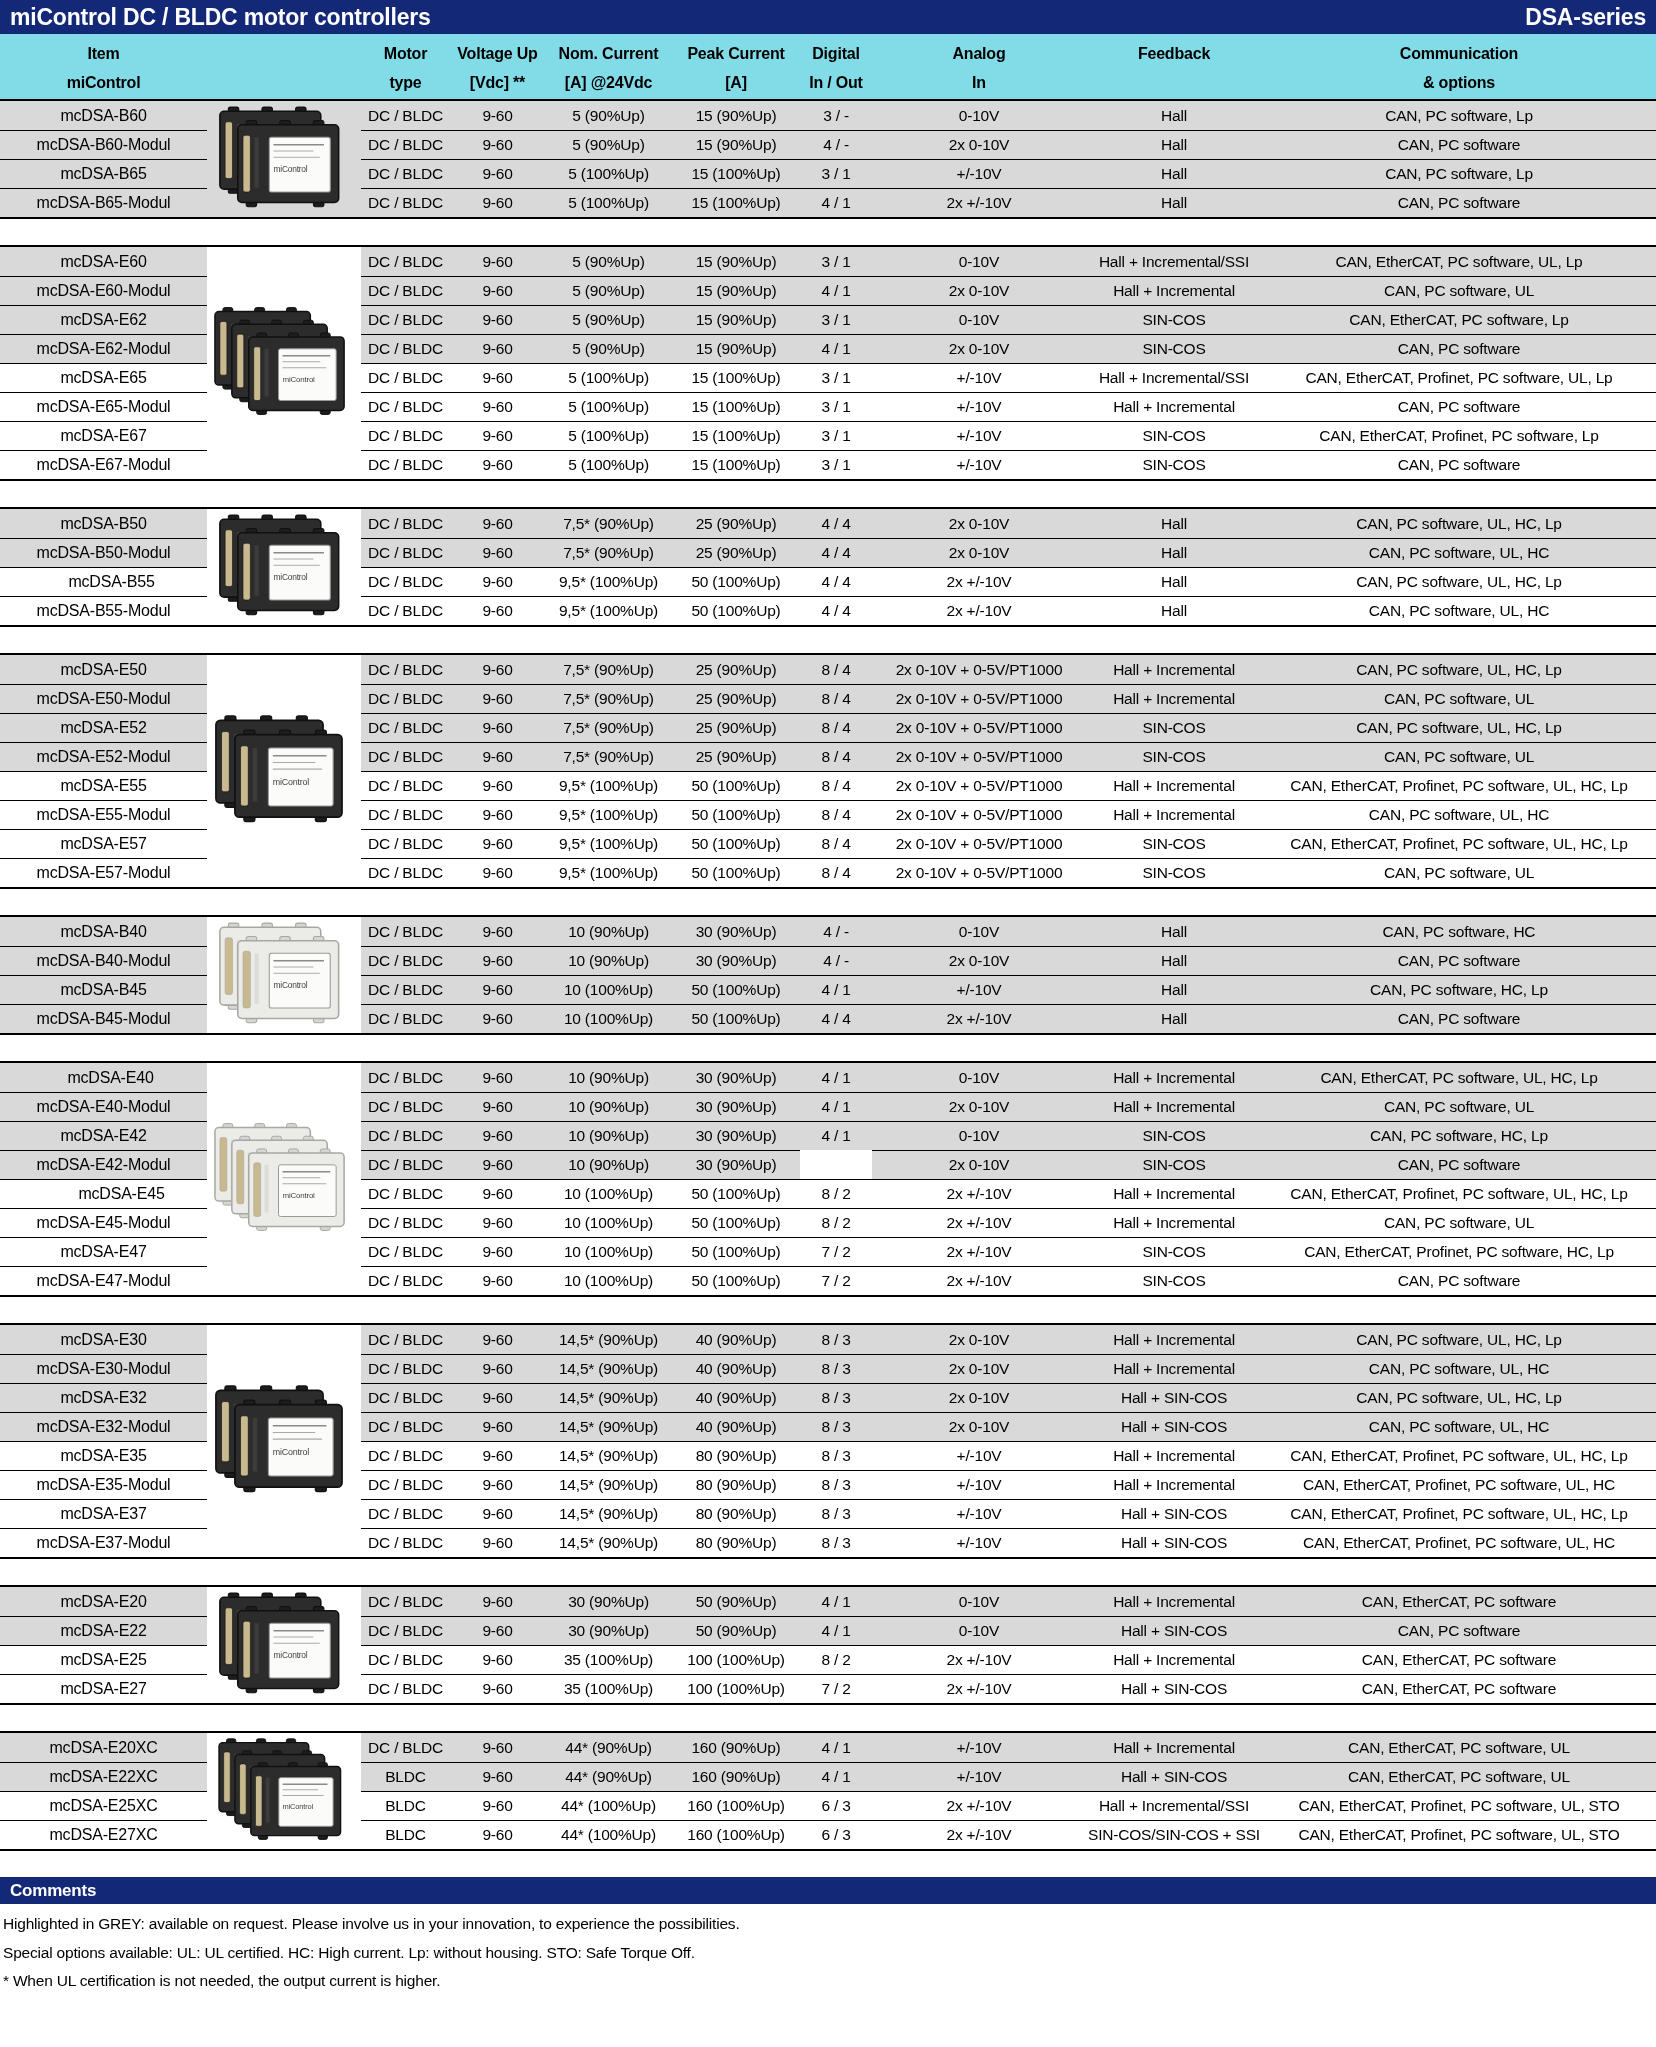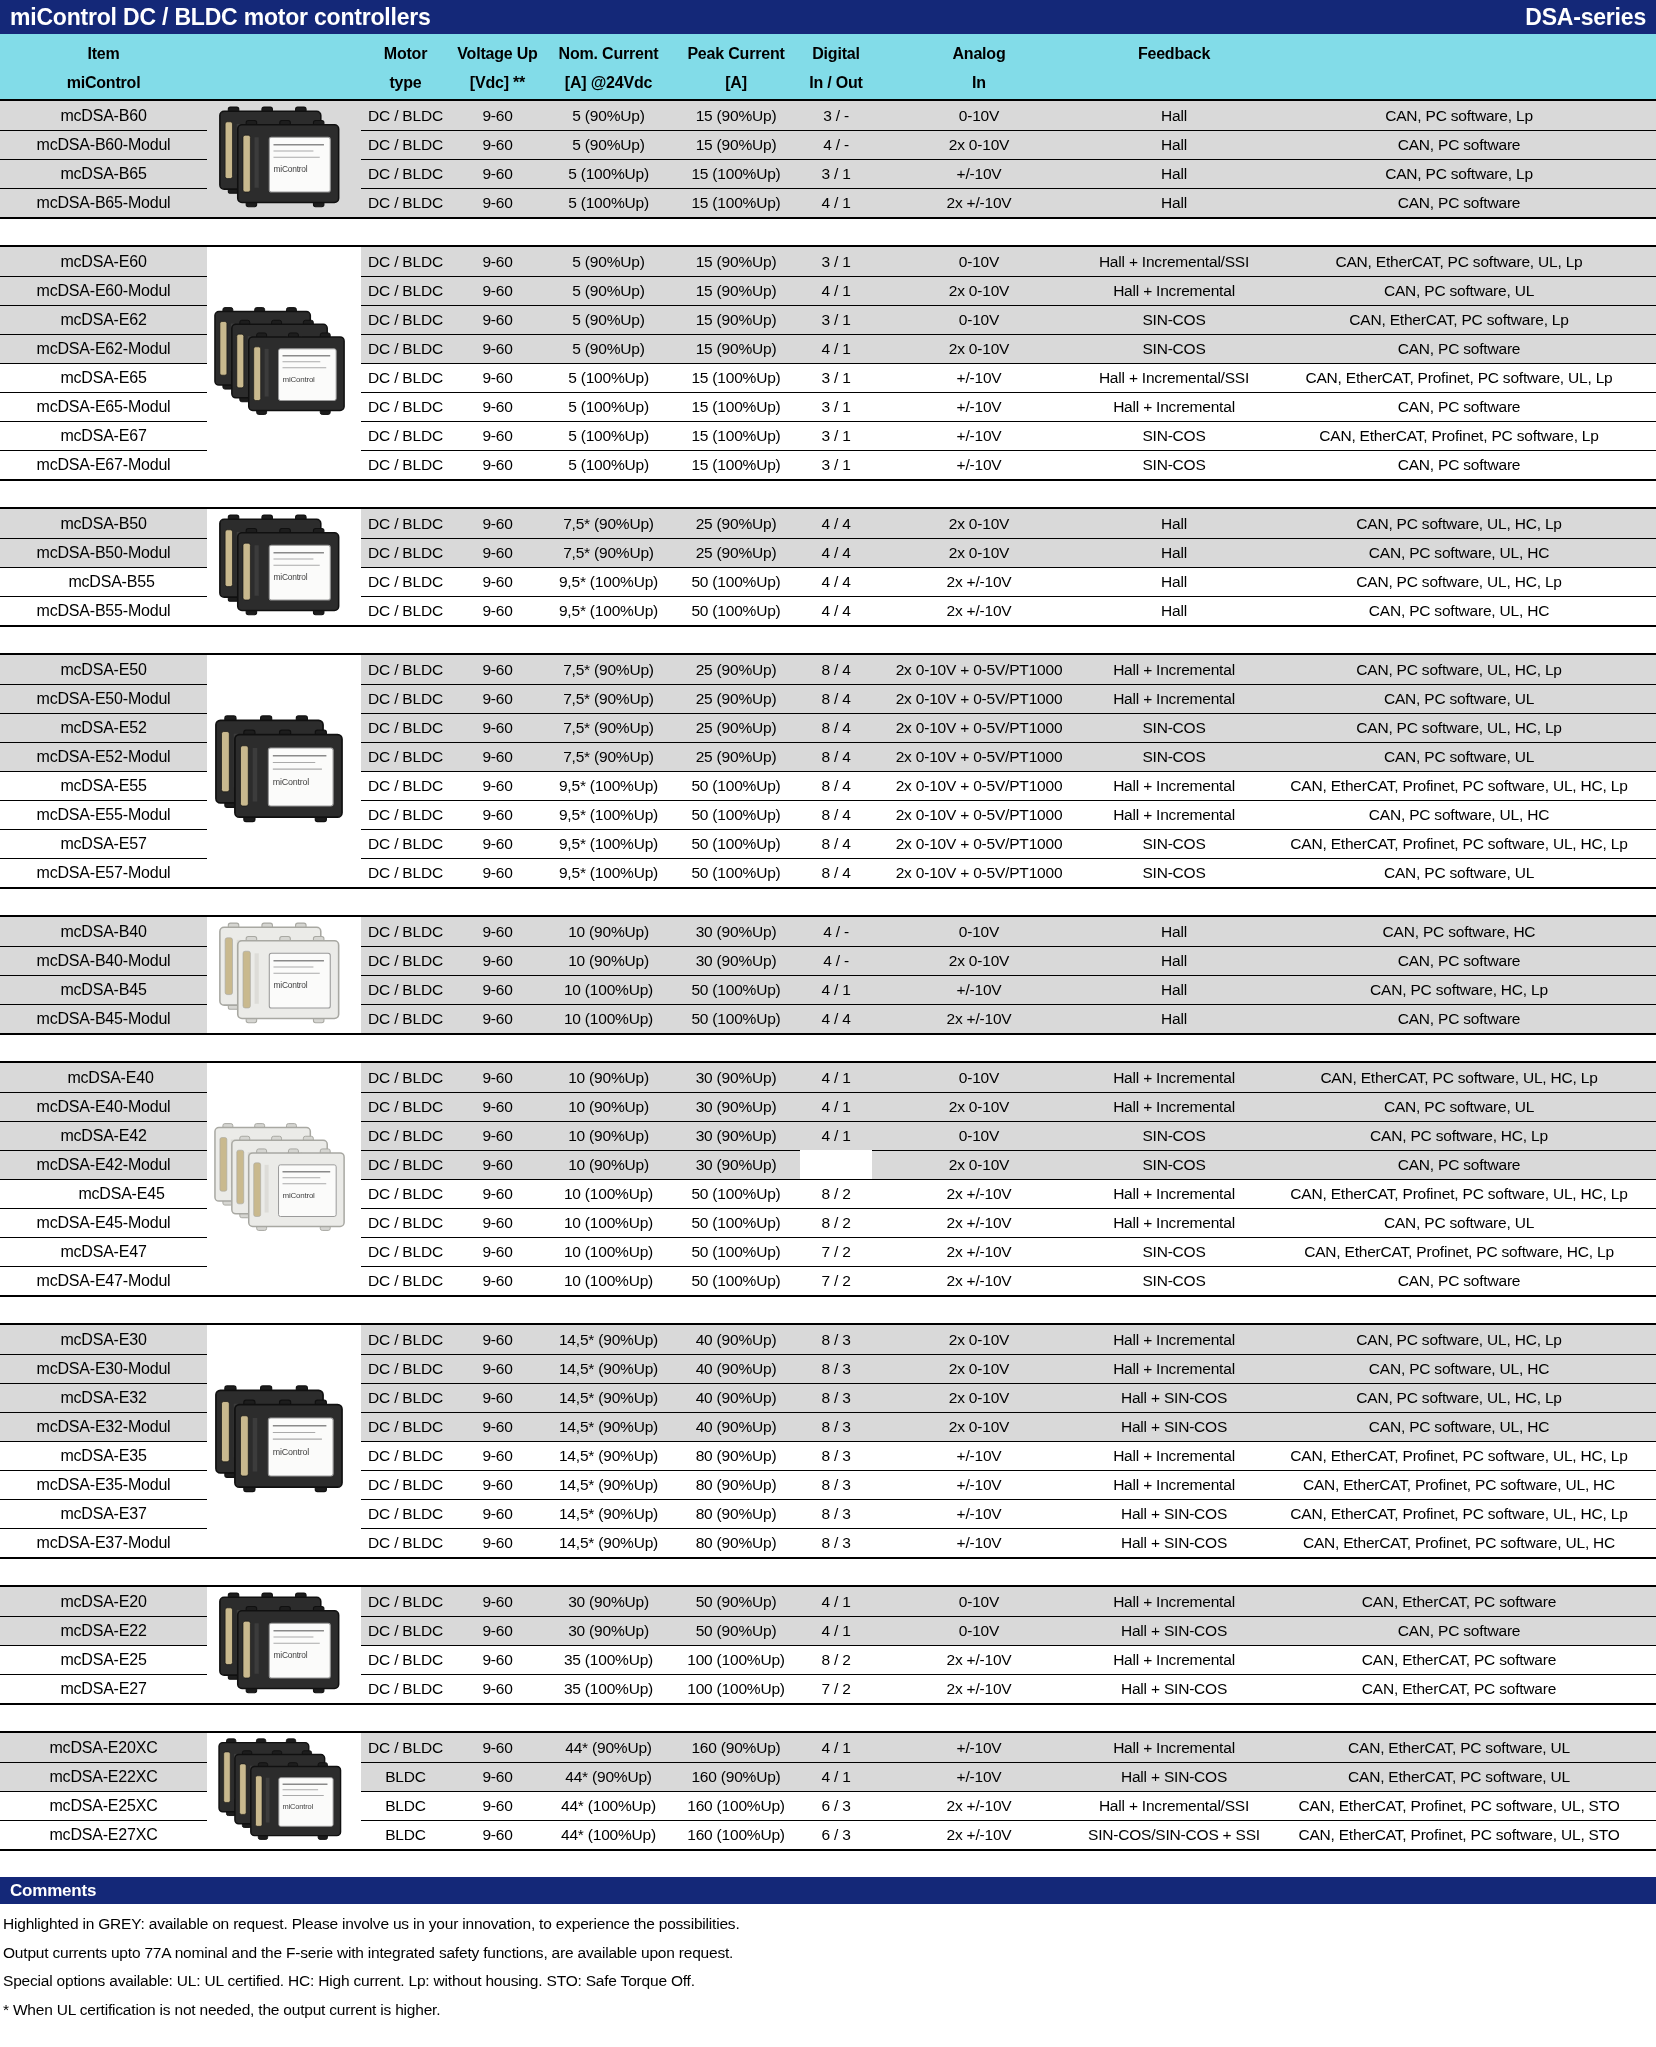--- a/index.html
+++ b/index.html
@@ -69,20 +69,24 @@
       <div class="hl">Digital</div>
       <div class="hl">In / Out</div>
     </div>
     <div class="hcell" style="grid-column: 8;">
       <div class="hl">Analog</div>
       <div class="hl">In</div>
     </div>
     <div class="hcell" style="grid-column: 9;">
       <div class="hl">Feedback</div>
       <div class="hl"></div>
+    </div>
+    <div class="hcell" style="grid-column: 10;">
+      <div class="hl">Communication</div>
+      <div class="hl">&amp; options</div>
     </div>
   </div>
 
 <div id="groups">
     <div class="group">
       <div class="photocell bg-grey" style="grid-area: 1 / 2 / span 4;">
         <svg width="158" height="108" viewBox="0 0 138 102.75" preserveAspectRatio="xMidYMid meet">
           <g>
       <rect x="16" y="2" width="10" height="8" rx="2" fill="#1d1d1d" stroke="#101010"></rect>
       <rect x="48" y="2" width="10" height="8" rx="2" fill="#1d1d1d" stroke="#101010"></rect>
@@ -893,16 +897,15 @@
       <div class="cell  bt bg-white" style="grid-area: 4 / 9;">SIN-COS/SIN-COS + SSI</div>
       <div class="cell  bt bg-white" style="grid-area: 4 / 10;">CAN, EtherCAT, Profinet, PC software, UL, STO</div>
     </div>
   </div>
 
 <div class="comments-bar">
   <span>Comments</span>
 </div>
 <div id="comment-lines">
     <p>Highlighted in GREY: available on request. Please involve us in your innovation, to experience the possibilities.</p>
-    <p>Output currents upto 77A nominal and the F-serie with integrated safety functions, are available upon request.</p>
     <p>Special options available: UL: UL certified. HC: High current. Lp: without housing. STO: Safe Torque Off.</p>
     <p>* When UL certification is not needed, the output current is higher.</p>
   </div>
 
 </body></html>

